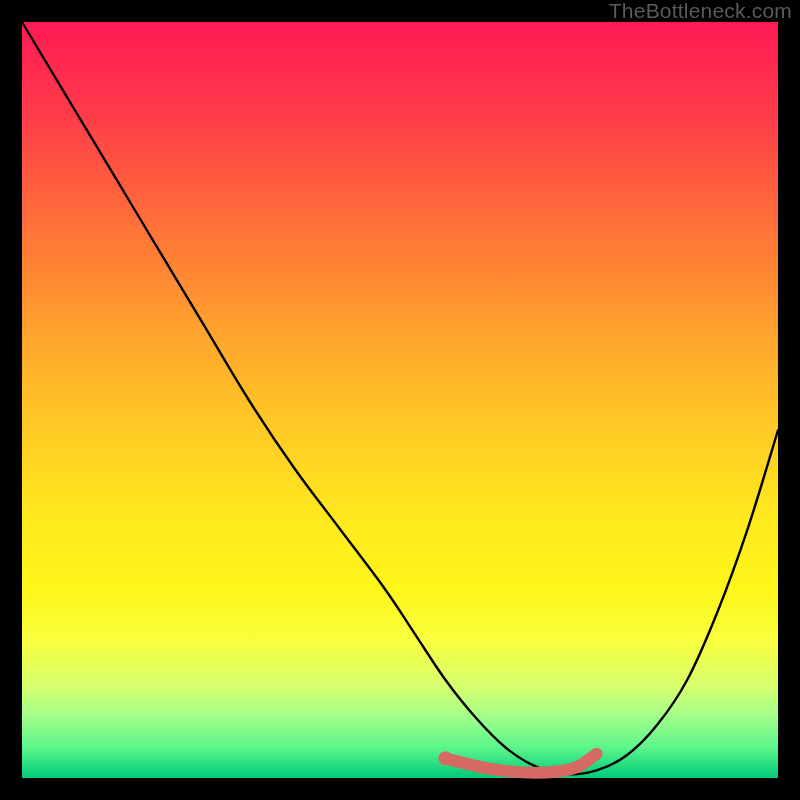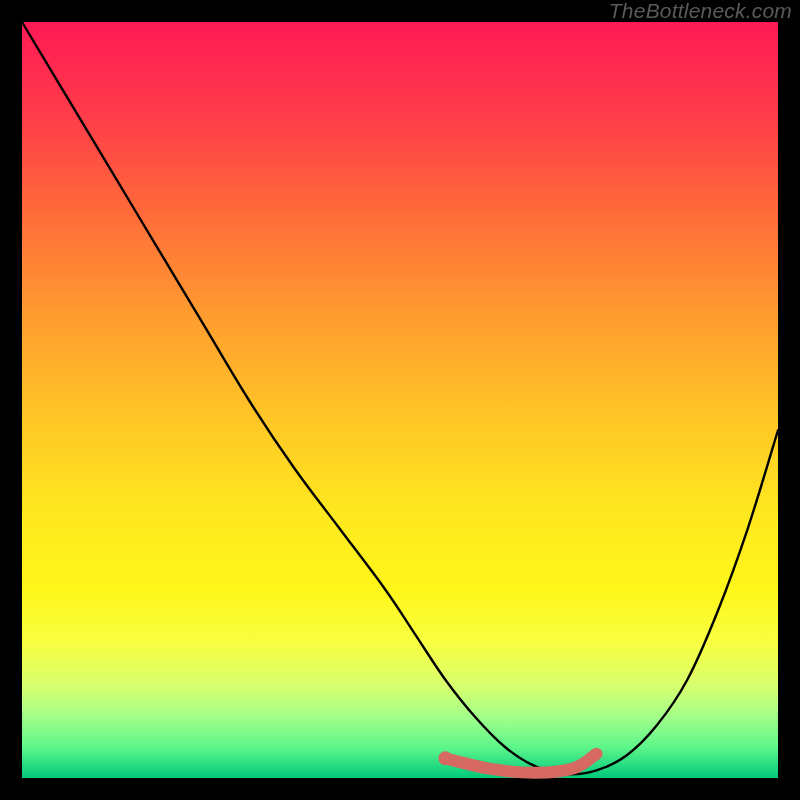--- a/index.html
+++ b/index.html
@@ -9,21 +9,20 @@
     height: 800px;
     background: #000;
     font-family: Arial, Helvetica, sans-serif;
     overflow: hidden;
   }
   .frame {
     position: relative;
     width: 800px;
     height: 800px;
     background: #000;
-    font-style: italic;
   }
   .plot-area {
     position: absolute;
     left: 22px;
     top: 22px;
     width: 756px;
     height: 756px;
     background: linear-gradient(to bottom,
       #ff1a55 0%,
       #ff3b4a 12%,

